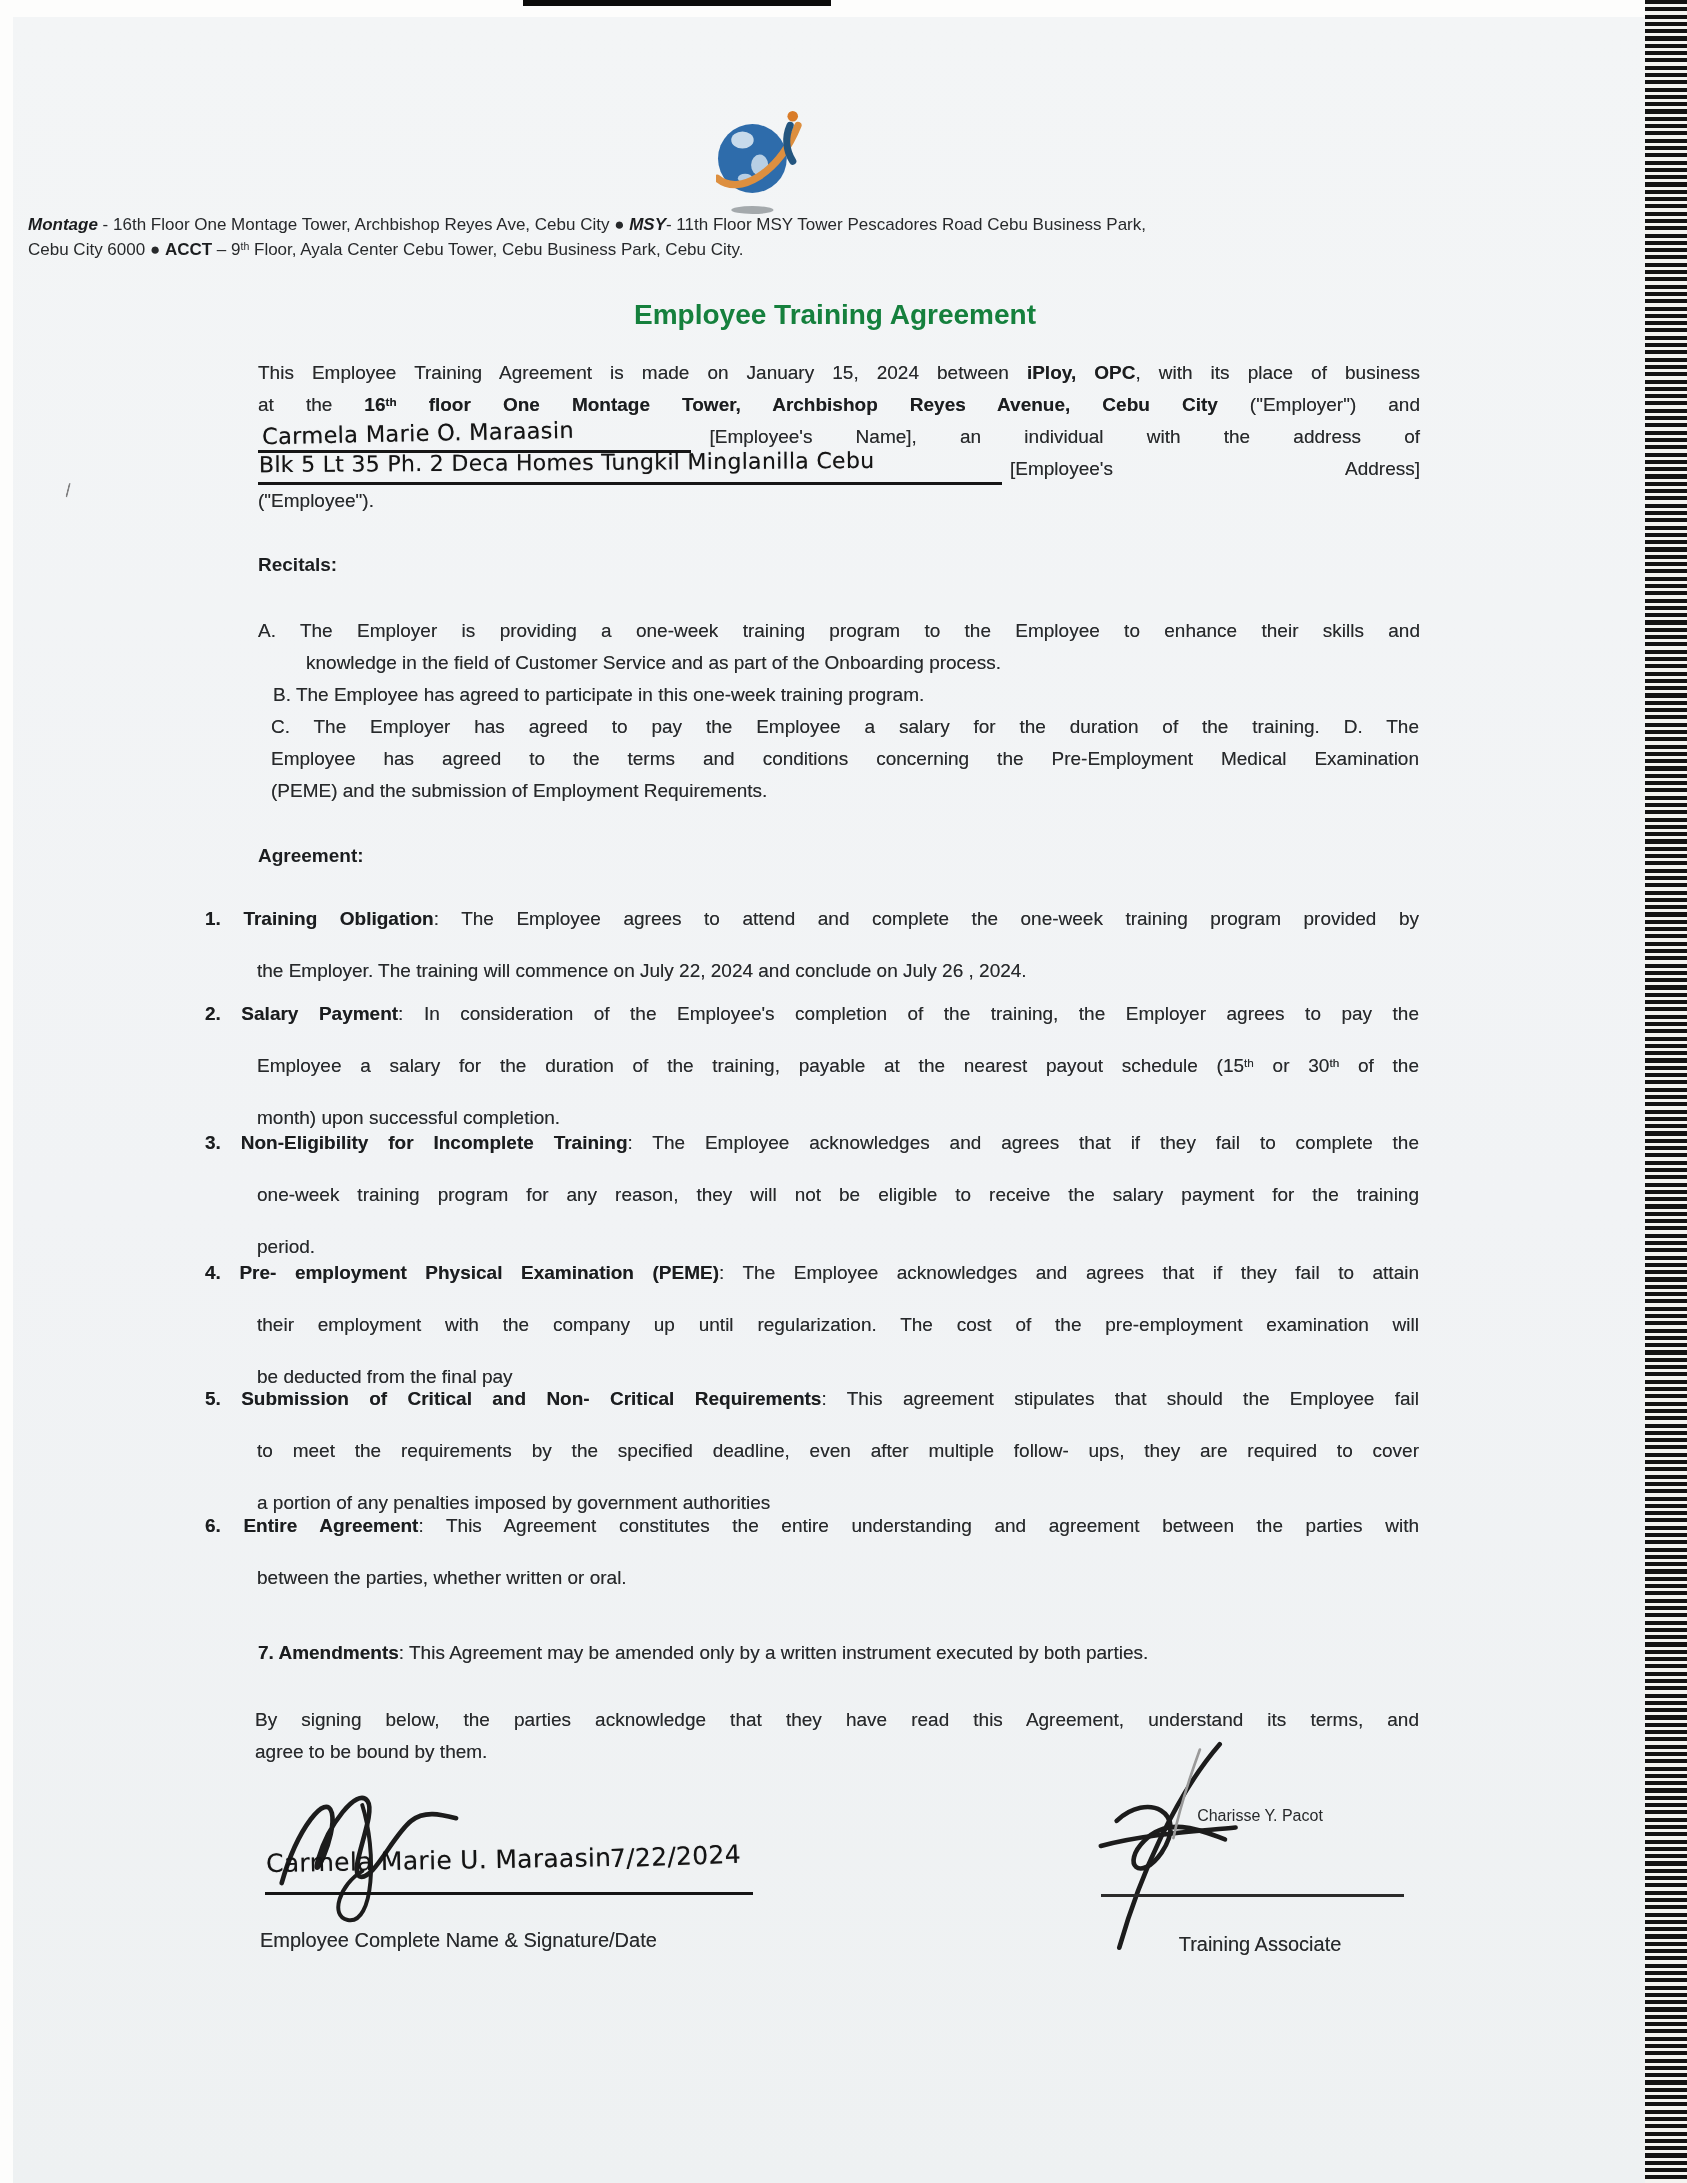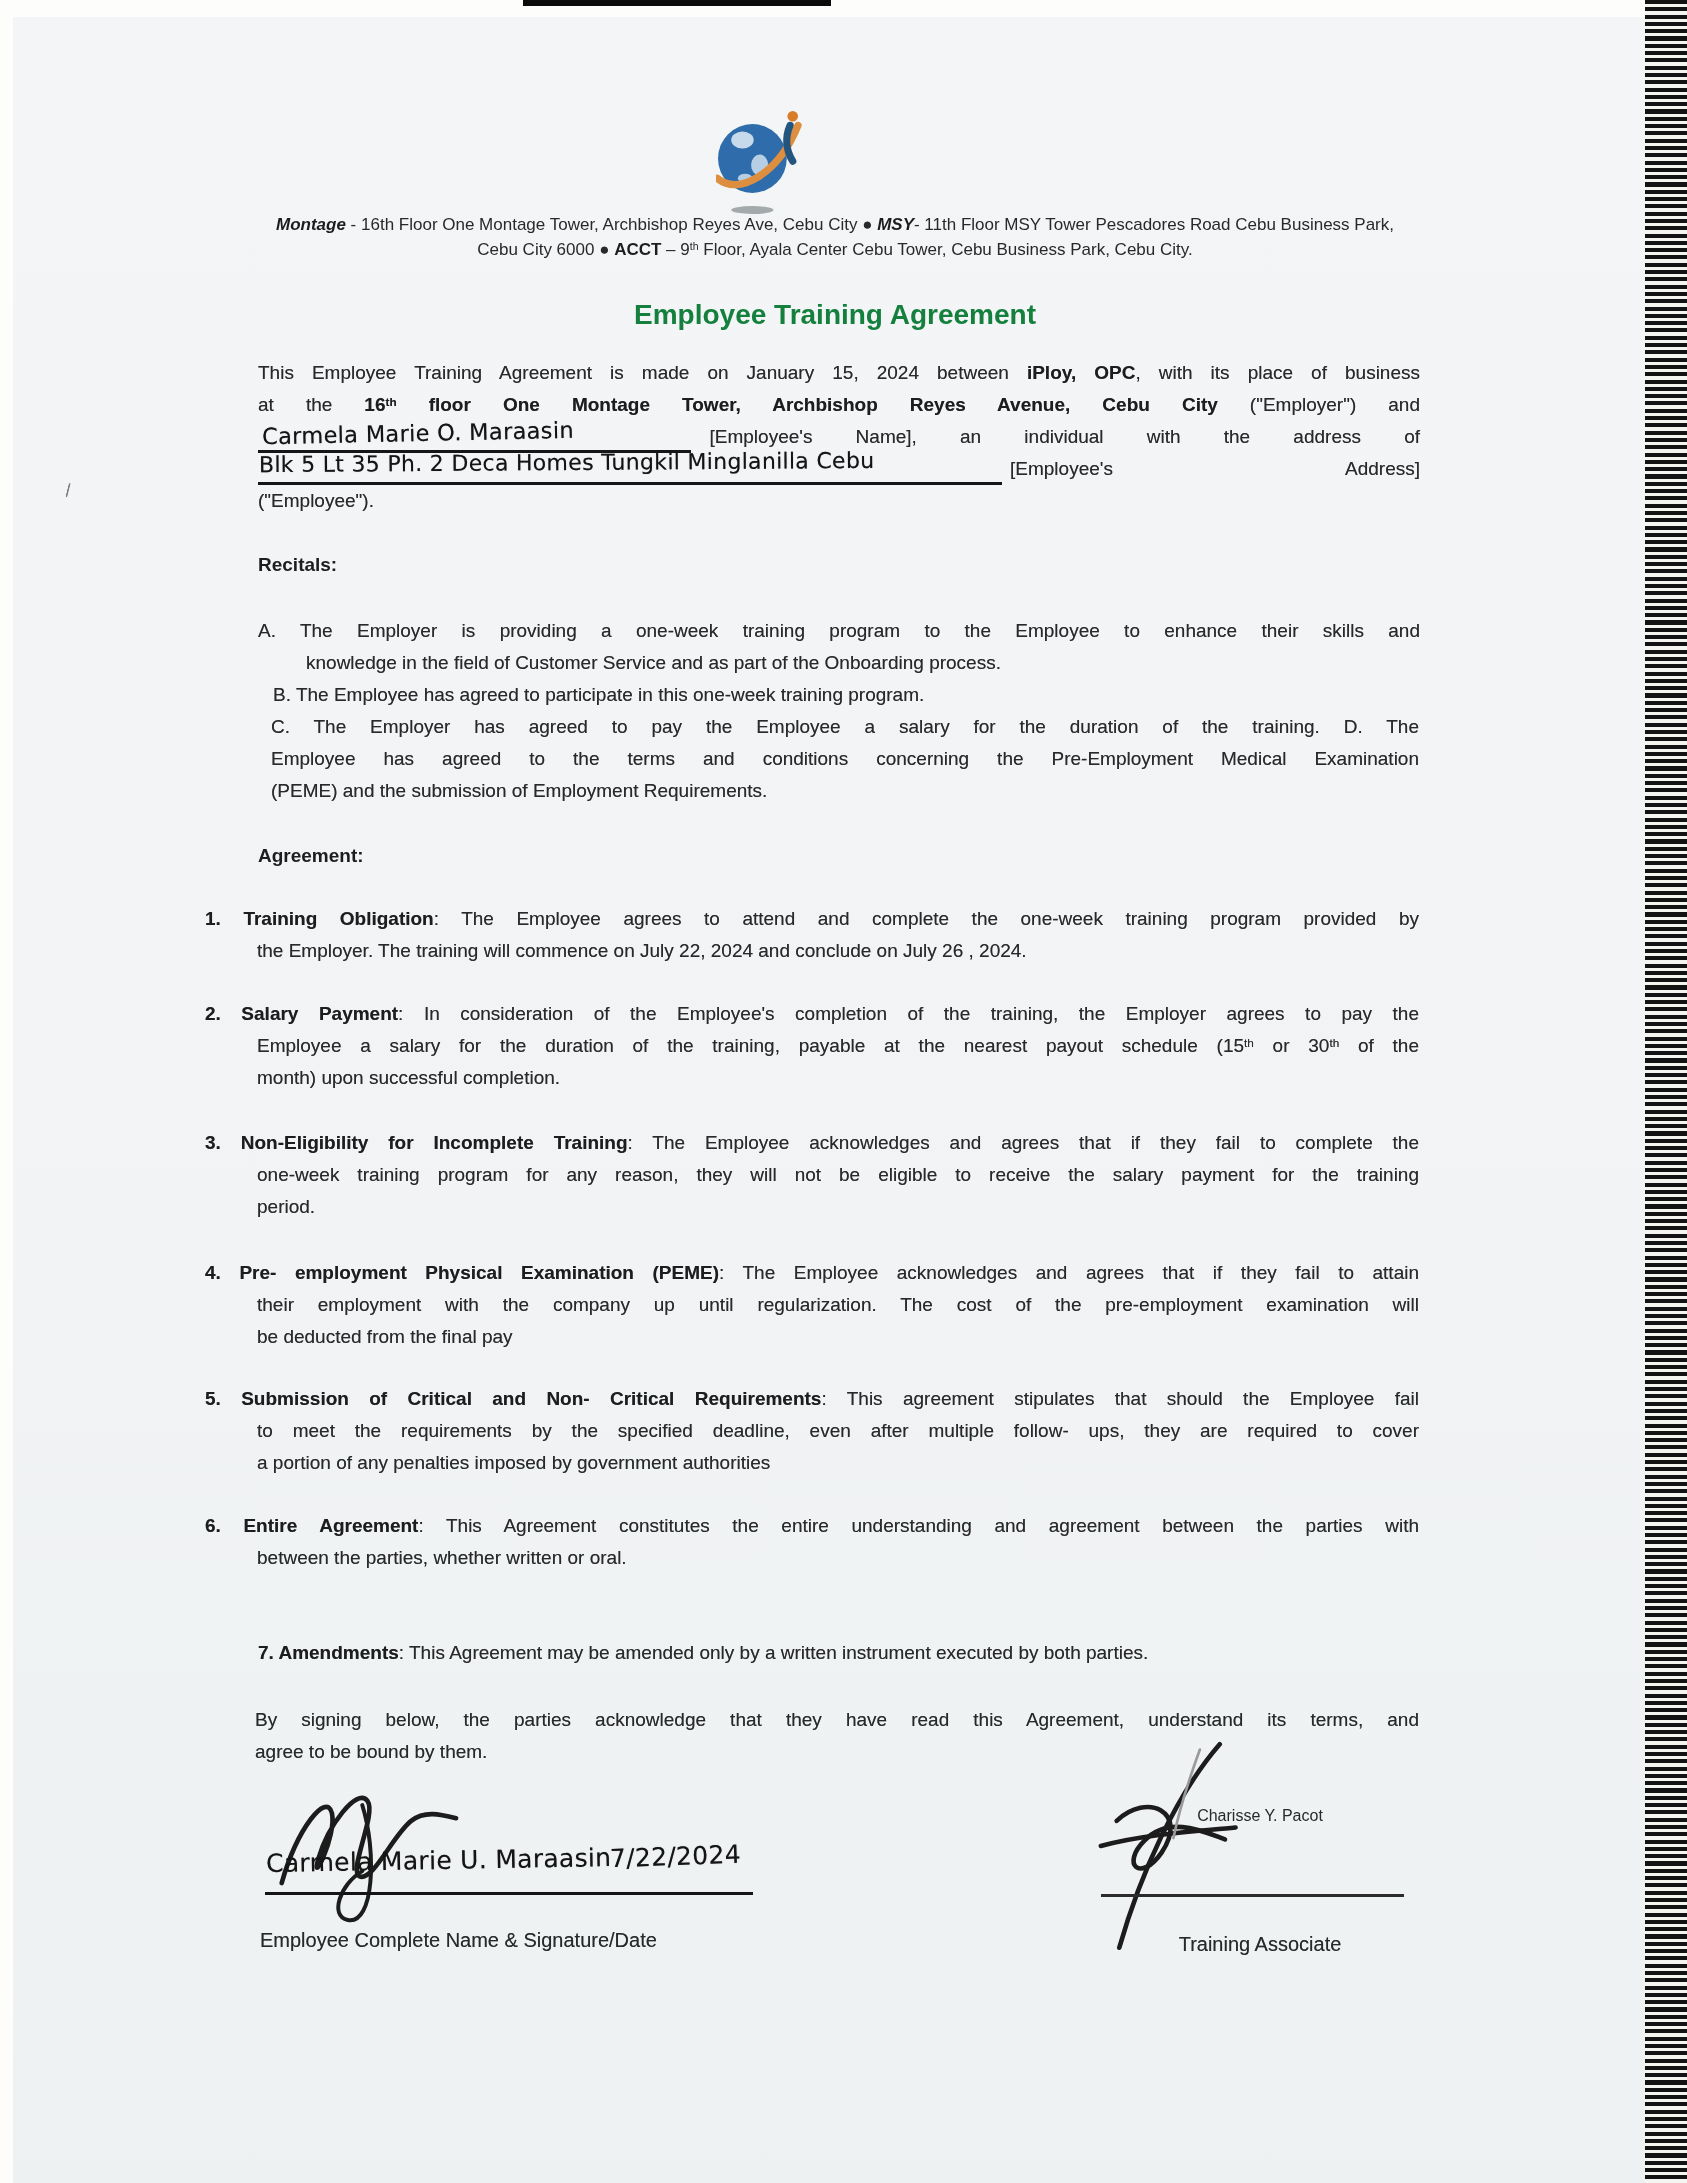--- a/index.html
+++ b/index.html
@@ -16,21 +16,21 @@
           border-left:2px solid #5a5a5a; transform:rotate(14deg); border-radius:2px; opacity:.75; }
 
   
   .logo { position:absolute; left:716px; top:99px; display:flex; align-items:flex-start; }
   .brandwrap { margin-left:10.6px; margin-top:18.5px; }
   .brand { font-size:71px; line-height:71px; font-weight:bold; letter-spacing:-1.3px; color:#3a77bd;
            text-shadow:0 0 0.7px #4f83c2; }
   .tagline { font-size:14px; letter-spacing:3.3px; color:#ad9584; padding-left:6.6px; margin-top:2.6px; }
 
   
-  .addr { position:absolute; left:0; top:213px; width:1670px; text-align:center; }
+  .addr { position:absolute; left:0; top:213px; width:1670px; text-align:left;padding-left:28px; }
   .addr-line { font-size:17px; line-height:24.5px; color:#27292b; }
   .title { position:absolute; left:0; top:299px; width:1670px; text-align:center;
            font-size:28px; font-weight:bold; color:#15803d; }
 
   
   .line { font-size:19px; line-height:32px; height:32px; color:#27292b;
           text-shadow:0 0 0.4px rgba(45,47,50,.55); }
   .j { text-align:justify; text-align-last:justify; }
   .b { font-weight:bold; color:#1b1d1f; }
   .bi { font-weight:bold; font-style:italic; color:#1b1d1f; }
@@ -51,21 +51,21 @@
   .hw-addr { position:absolute; left:1.3px; bottom:2.6px; font-size:22px; transform:rotate(-0.4deg); }
 
   .rec-h { position:absolute; left:258px; top:549px; font-size:19px; line-height:32px; }
   .rec-a { position:absolute; left:258px; top:615px; width:1162px; }
   .ind73 { padding-left:48px; }
   .rec-b { position:absolute; left:273px; top:679px; width:1147px; }
   .rec-c { position:absolute; left:271px; top:711px; width:1148px; }
   .agr-h { position:absolute; left:258px; top:840px; font-size:19px; line-height:32px; }
 
   .item { position:absolute; left:205px; width:1214px; }
-  .item .cont { padding-left:52px; }
+  .item .cont { padding-left:52px;margin-top:20px; }
   .i1 { top:903px; } .i2 { top:998px; } .i3 { top:1127px; }
   .i4 { top:1257px; } .i5 { top:1383px; } .i6 { top:1510px; }
   .i7 { left:258px; top:1637px; width:1161px; }
   .closing { position:absolute; left:255px; top:1704px; width:1164px; }
 
   
   .sig-svg { position:absolute; }
   .sig-emp-svg { left:263px; top:1772px; }
   .sig-tr-svg { left:1077px; top:1735px; }
   .hw-sign-name { position:absolute; left:266px; top:1846px; font-size:25px; transform:rotate(-1deg); }

